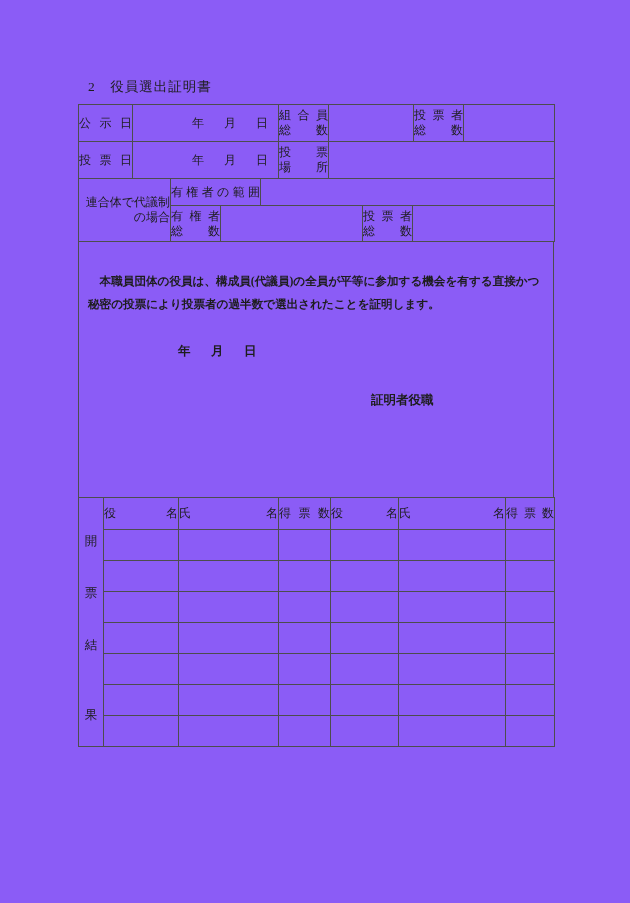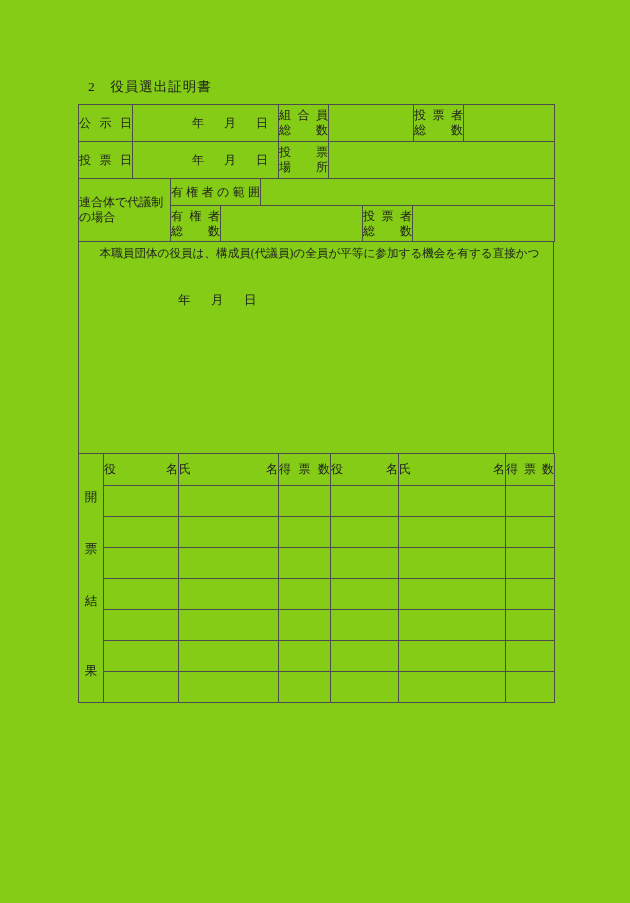--- a/index.html
+++ b/index.html
@@ -2,21 +2,21 @@
 <html><head>
 <meta charset="utf-8">
 <style>
   * { box-sizing: border-box; margin: 0; padding: 0; }
   html,body { background:#ffffff; }
   body {
     width: 630px; height: 903px; position: relative;
     font-family: "Liberation Serif", "DejaVu Serif", serif;
     color: #1d1d1d;
   }
-  .page { position: absolute; inset: 0; background: #84cc16; }
+  .page { position: absolute; inset: 0; background: #8b5cf6; }
   .title {
     position: absolute; left: 88px; top: 78px;
     font-size: 13.5px; letter-spacing: 1px; white-space: nowrap;
   }
   .content { position: absolute; left: 78px; top: 104px; width: 476px; }
 
   table.t {
     border-collapse: collapse; table-layout: fixed; width: 476px;
     font-size: 12px;
   }
@@ -29,25 +29,25 @@
 
   .spread { display: flex; justify-content: space-between; width: 100%; line-height: 15px; }
   .pad7 { padding: 0 7px; }
   .pad6 { padding: 0 6px; }
   .pad5 { padding: 0 5px; }
   .pad4 { padding: 0 4px; }
   .stack { width: 100%; }
   .datetext {
     text-align: right; padding-right: 6px; letter-spacing: 4px; white-space: nowrap;
   }
-  .fedcell { padding: 0 5px; line-height: 15px; }
+  .fedcell { padding: 0 5px; line-height: 15px; text-align: right; }
 
   .certbox {
-    border: 1px solid #4d4d4d; width: 476px; height: 213px;
-    padding-top: 0; position: relative; background: transparent;
+    border: 1px solid #4d4d4d; width: 476px; height: 257px;
+    padding-top: 28px; position: relative; background: transparent; font-weight: bold;
   }
   .certbody { padding-left: 9px; font-size: 11.6px; line-height: 23px; white-space: nowrap; }
   .certdate {
     margin-top: 27px; margin-left: 99px; font-size: 12.5px;
     letter-spacing: 4px; white-space: nowrap;
   }
   .sigblock { margin-top: 28px; margin-left: 292px; font-size: 12.5px; }
   .sigblock div { line-height: 25px; white-space: nowrap; }
 
   table.t3 td { height: 31px; }
@@ -205,23 +205,25 @@
           </div>
         </td>
         <td></td>
       </tr>
     </tbody>
       </table>
 
     <div class="certbox">
       <div class="certbody">
         <div>　本職員団体の役員は、構成員(代議員)の全員が平等に参加する機会を有する直接かつ</div>
+        <div>秘密の投票により投票者の過半数で選出されたことを証明します。</div>
       </div>
       <div class="certdate">年　月　日</div>
       <div class="sigblock">
+        <div>証明者役職</div>
       </div>
     </div>
 
     <table class="t t3">
       <colgroup>
         <col style="width:25px">
           <col style="width:75px">
           <col style="width:100px">
           <col style="width:52px">
         <col style="width:68px">

